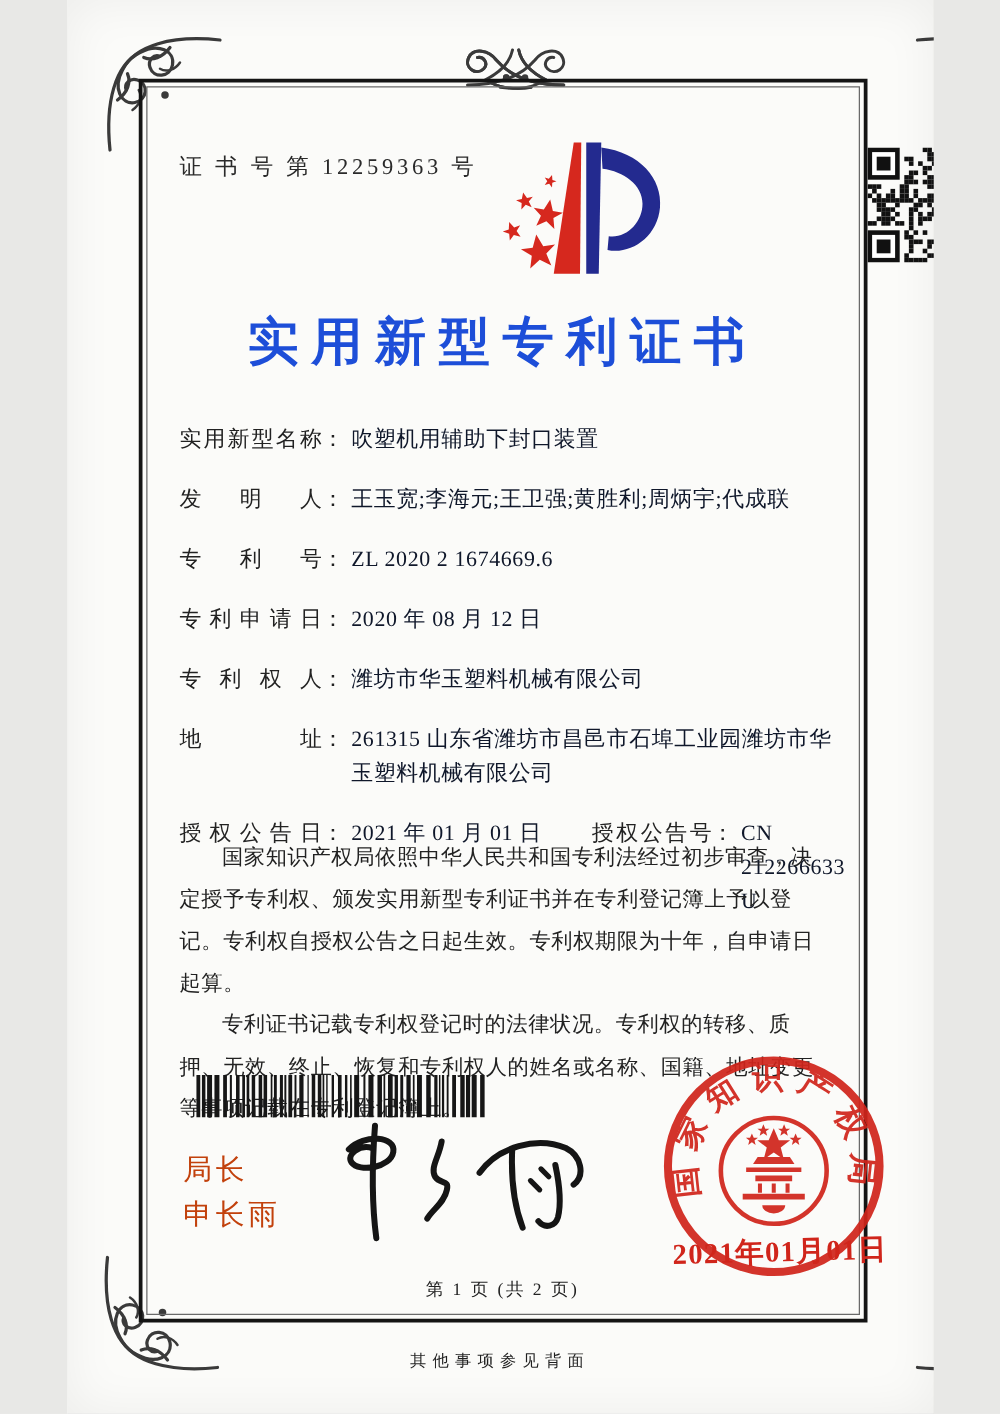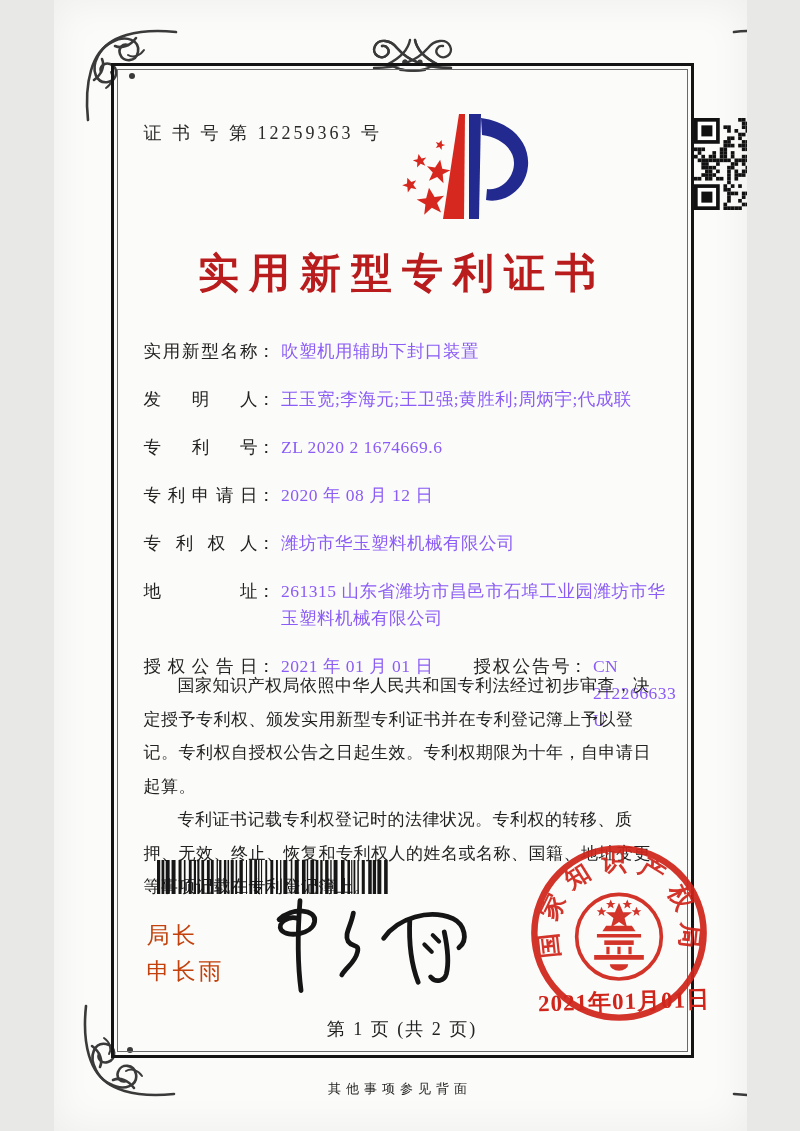--- a/index.html
+++ b/index.html
@@ -16,44 +16,44 @@
   
   .frame-outer{position:absolute;left:57px;top:63px;right:53px;bottom:73px;border:3px solid #141414;}
   .frame-inner{position:absolute;left:3px;top:3px;right:3px;bottom:3px;border:1px solid #6a6a6a;}
 
   .cert-no{position:absolute;left:30px;top:55px;font-size:18px;letter-spacing:3px;color:#2a2a2a;}
 
   .logo{position:absolute;left:276px;top:45px;width:140px;height:124px;}
   .qr{position:absolute;left:580px;top:52px;width:92px;height:92px;}
 
   .title{position:absolute;left:0;right:0;top:180px;margin:0;text-align:center;
-    font-size:41px;font-weight:bold;letter-spacing:10px;color:#b91c1c;}
+    font-size:41px;font-weight:bold;letter-spacing:10px;color:#1d4ed8;}
 
   .fields{position:absolute;left:30px;top:272px;right:22px;font-size:17.5px;}
   .frow{display:flex;align-items:flex-start;line-height:27px;margin-bottom:21px;justify-content:space-between;}
   .flabel{display:inline-block;width:114px;text-align:justify;text-align-last:justify;flex:none;color:#222;}
   .fcolon{flex:none;margin-right:6px;color:#222;}
-  .fvalue{flex:1;color:#8b5cf6;letter-spacing:0.5px;}
+  .fvalue{flex:1;color:#0f172a;letter-spacing:0.5px;}
   .frow.grant{margin-bottom:0;}
   .grant-right{display:flex;margin-left:40px;}
   .grant-right .flabel{width:96px;}
 
   .paras{position:absolute;left:30px;top:603px;right:26px;font-size:17px;line-height:33.5px;color:#222;}
   .paras p{margin:0;text-indent:2em;letter-spacing:0.5px;}
 
   .barcode{position:absolute;left:43px;top:794px;width:238px;height:34px;}
 
   .signer{position:absolute;left:33px;top:852px;font-size:23px;letter-spacing:3px;color:#c2410c;line-height:36px;}
   .signature{position:absolute;left:140px;top:820px;width:230px;height:115px;}
 
   .seal{position:absolute;left:413px;top:775px;width:184px;height:184px;}
   .seal-date{position:absolute;left:405px;top:920px;width:210px;text-align:center;
     font-size:23px;font-weight:bold;color:#d0251b;letter-spacing:1px;transform:rotate(-1.5deg);}
 
-  .page-no{position:absolute;left:0;right:0;bottom:14px;text-align:center;font-size:18px;letter-spacing:2px;color:#222;}
+  .page-no{position:absolute;left:0;right:0;bottom:14px;text-align:center;font-size:14px;letter-spacing:2px;color:#222;}
   .back-note{position:absolute;left:0;right:0;top:1080px;text-align:center;font-size:13px;letter-spacing:5px;color:#1f1f1f;}
 
   .ornament{position:absolute;color:#3a3a3a;}
 </style>
 </head>
 <body>
 
 <div class="paper">
 
   <svg width="0" height="0" style="position:absolute">

